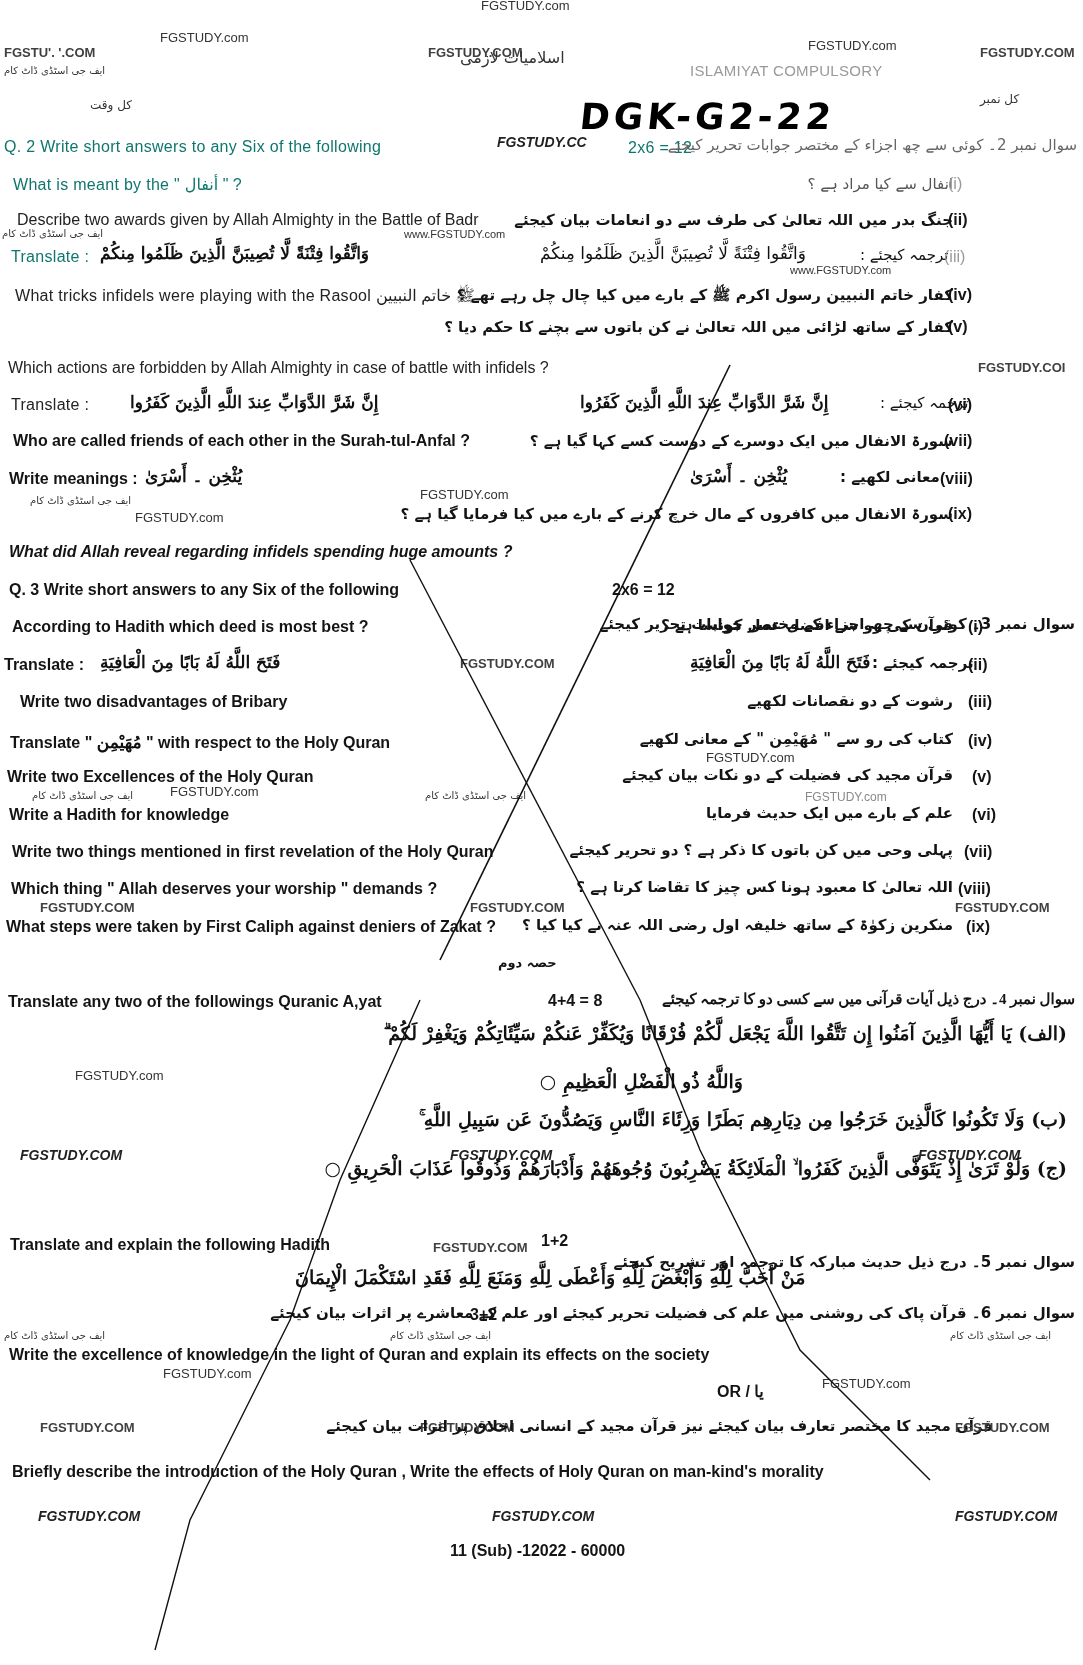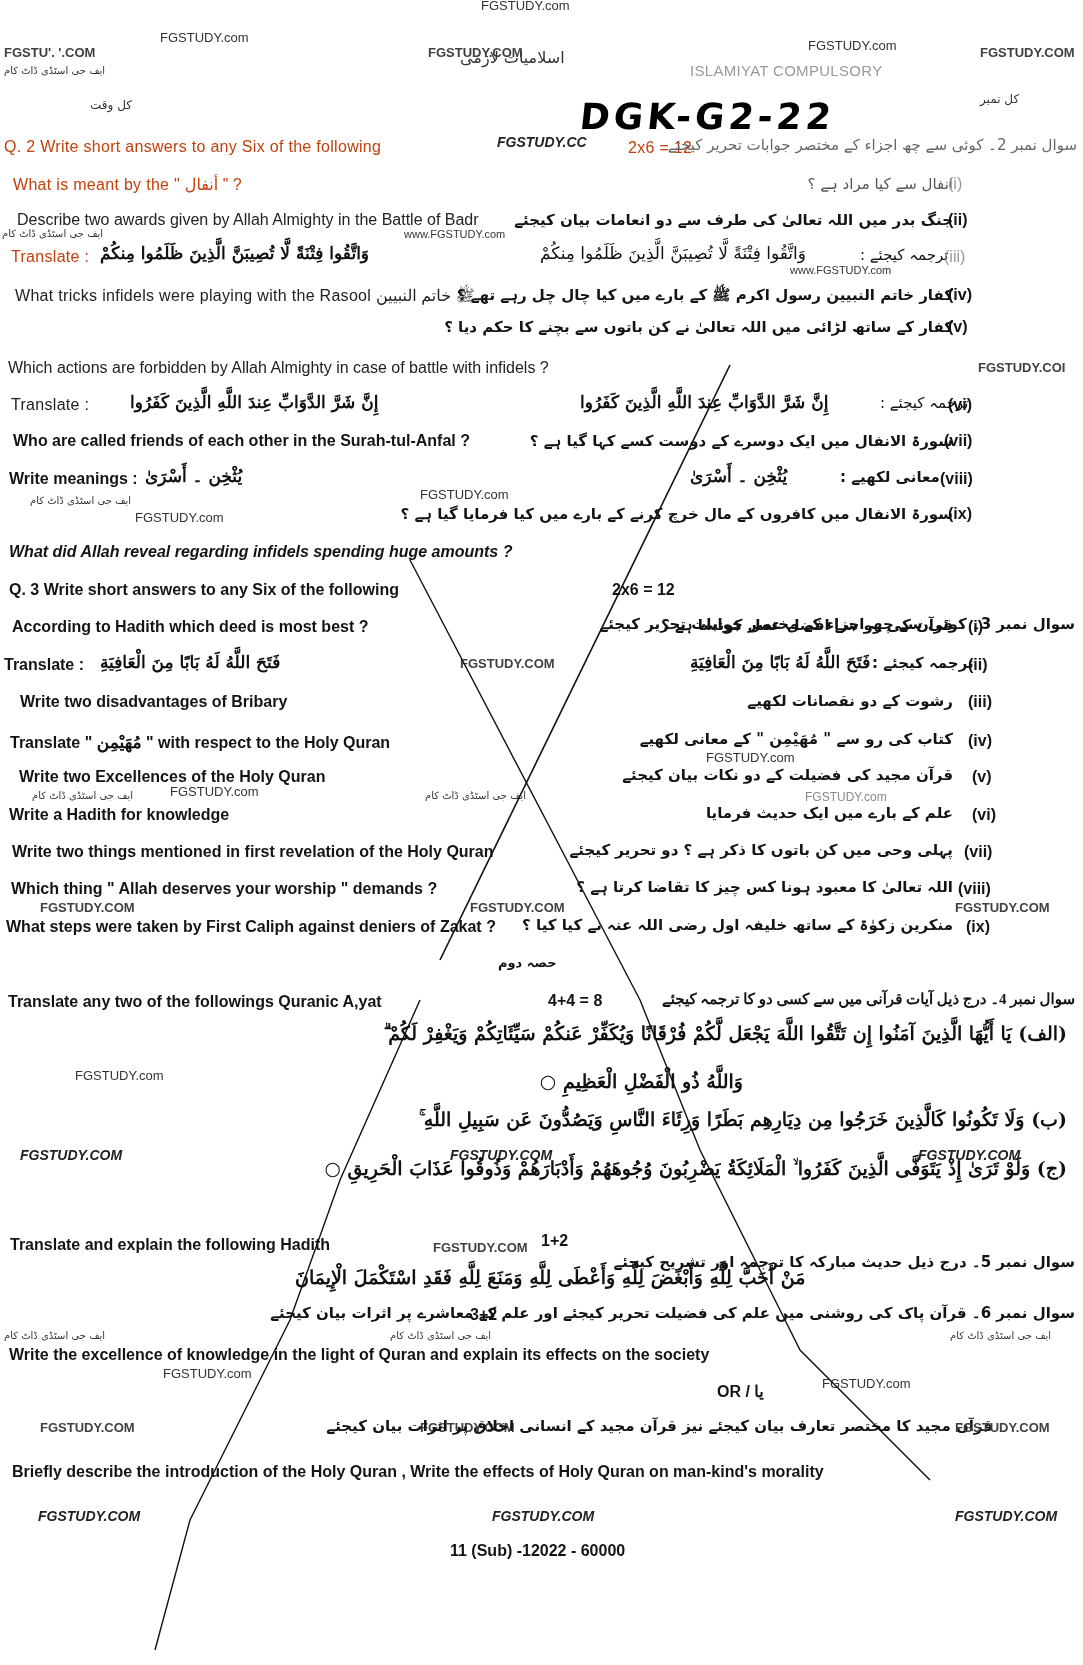--- a/index.html
+++ b/index.html
@@ -5,21 +5,21 @@
   html, body { margin: 0; padding: 0; background: #ffffff; }
   body {
     width: 1083px; height: 1665px; position: relative; overflow: hidden;
     font-family: "Liberation Sans", sans-serif; color: #111;
   }
   .abs { position: absolute; white-space: nowrap; }
   .wm { font-size: 13px; color: #333; }
   .wmb { font-size: 13px; font-weight: bold; color: #404040; }
   .wmi { font-size: 14px; font-weight: bold; font-style: italic; color: #222; }
   .en { font-size: 16px; font-weight: bold; color: #141414; }
-  .en-light { font-size: 16px; color: #c2410c; letter-spacing: 0.3px; }
+  .en-light { font-size: 16px; color: #0f766e; letter-spacing: 0.3px; }
   .ur { font-family: "DejaVu Sans", sans-serif; font-size: 15px; font-weight: bold; direction: rtl; color: #141414; }
   .ar { font-family: "DejaVu Serif", serif; font-size: 17px; font-weight: bold; direction: rtl; color: #111; }
   .num { font-size: 16px; font-weight: bold; color: #141414; }
   .numr { font-size: 16px; font-weight: bold; color: #141414; }
   .handwritten {
     font-family: "DejaVu Sans", sans-serif; font-size: 36px; font-weight: bold;
     letter-spacing: 4px; color: #000; transform: skewX(-6deg);
   }
   .faint { color: #999; font-weight: normal; }
   .tiny-ur { font-family: "DejaVu Sans", sans-serif; font-size: 10px; color: #333; direction: rtl; }
@@ -116,21 +116,21 @@
 
 <div class="abs en" style="left:10px;top:732px;">
   <span>Translate "</span>
   <span class="ar" style="direction:rtl;">مُهَيْمِن</span>
   <span>" with respect to the Holy Quran</span>
 </div>
 <div class="abs ur" style="right:130px;top:730px;">کتاب کی رو سے " مُهَيْمِن " کے معانی لکھیے</div>
 <div class="abs numr" style="left:968px;top:732px;">(iv)</div>
 <div class="abs wm" style="left:706px;top:750px;">FGSTUDY.com</div>
 
-<div class="abs en" style="left:7px;top:768px;margin-left:12px;">Write two Excellences of the Holy Quran</div>
+<div class="abs en" style="left:7px;top:768px;">Write two Excellences of the Holy Quran</div>
 <div class="abs ur" style="right:130px;top:766px;">قرآن مجید کی فضیلت کے دو نکات بیان کیجئے</div>
 <div class="abs numr" style="left:972px;top:768px;">(v)</div>
 <div class="abs tiny-ur" style="left:32px;top:790px;">ایف جی اسٹڈی ڈاٹ کام</div>
 <div class="abs wm" style="left:170px;top:784px;">FGSTUDY.com</div>
 <div class="abs tiny-ur" style="left:425px;top:790px;">ایف جی اسٹڈی ڈاٹ کام</div>
 <div class="abs wm" style="left:805px;top:790px;font-size:12px;color:#888;">FGSTUDY.com</div>
 
 <div class="abs en" style="left:9px;top:806px;">Write a Hadith for knowledge</div>
 <div class="abs ur" style="right:130px;top:804px;">علم کے بارے میں ایک حدیث فرمایا</div>
 <div class="abs numr" style="left:972px;top:806px;">(vi)</div>

